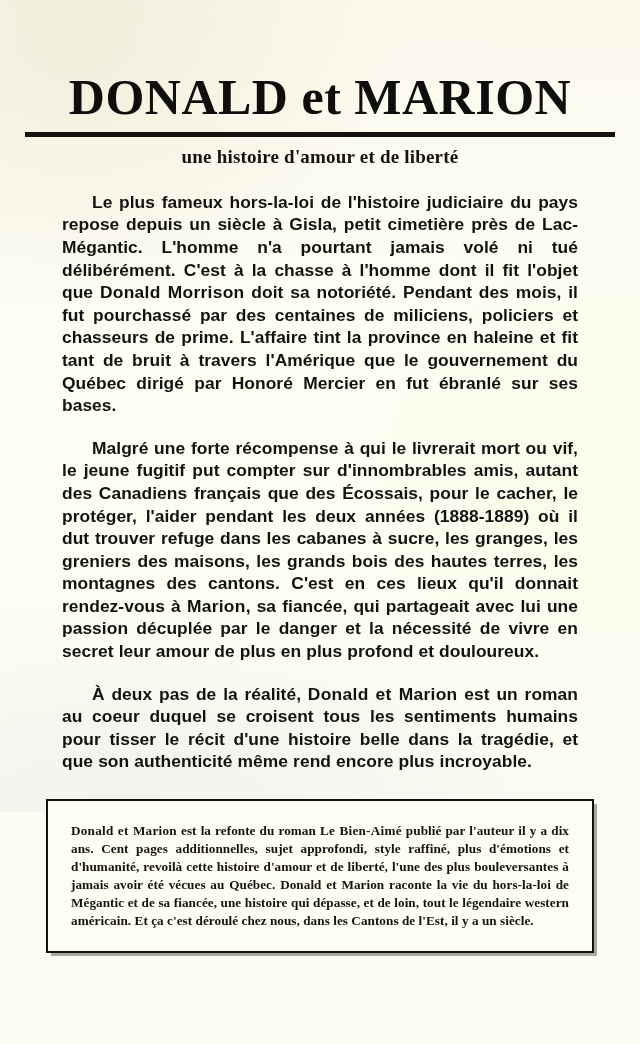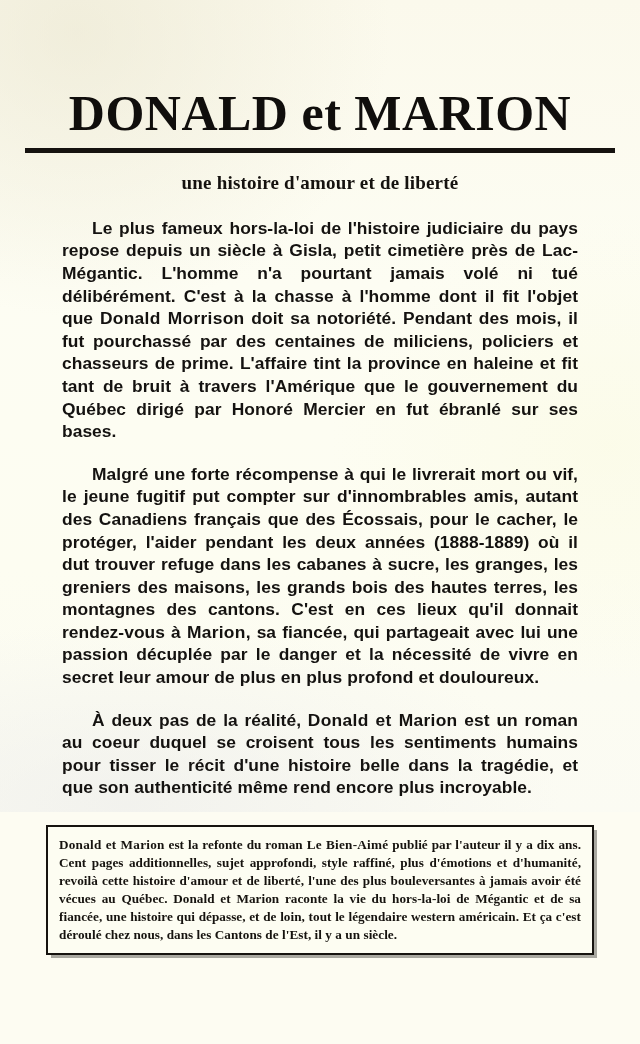--- a/index.html
+++ b/index.html
@@ -21,21 +21,21 @@
   .page {
     position: relative;
     width: 640px;
     height: 812px;
     box-sizing: border-box;
     background:
       radial-gradient(ellipse 70% 50% at 12% 4%, rgba(232,228,205,0.55) 0%, rgba(253,252,242,0) 70%),
       radial-gradient(ellipse 60% 40% at 95% 55%, rgba(250,250,226,0.55) 0%, rgba(253,252,242,0) 72%),
       radial-gradient(ellipse 90% 30% at 20% 99%, rgba(236,236,234,0.6) 0%, rgba(253,252,242,0) 75%),
       linear-gradient(180deg, #fbf9ec 0%, #fdfdf3 35%, #fdfdf1 70%, #fbfbf3 100%);
-    padding: 16px;
+    padding: 0;
   }
 
   
   .title-block {
     padding-top: 72px;
     text-align: center;
   }
   .main-title {
     font-family: "Liberation Serif", "DejaVu Serif", serif;
     font-weight: bold;
@@ -52,21 +52,21 @@
     width: 590px;
     height: 5px;
     margin: 6px auto 0 auto;
     background: #15120f;
   }
   .subtitle {
     font-family: "Liberation Serif", "DejaVu Serif", serif;
     font-weight: bold;
     font-size: 19px;
     line-height: 1.2;
-    margin: 19px auto 0 auto;
+    margin: 9px auto 0 auto;
     color: #15120f;
     letter-spacing: 0.2px;
   }
 
   
   .body-copy {
     margin: 22px auto 0 auto;
     width: 516px;
     padding: 0;
   }
@@ -112,21 +112,21 @@
     padding: 9px 11px 10px 11px;
     box-sizing: border-box;
   }
   .blurb-text {
     font-family: "Liberation Serif", "DejaVu Serif", serif;
     font-weight: bold;
     font-size: 13.2px;
     line-height: 17.9px;
     text-align: justify;
     text-justify: inter-word;
-    margin: 0;
+    margin: 12px;
     color: #16130f;
     letter-spacing: 0.05px;
   }
   .blurb-text .emph { font-weight: bold; letter-spacing: 0.25px; }
 </style>
 </head>
 <body>
 
 <div class="page">
 

